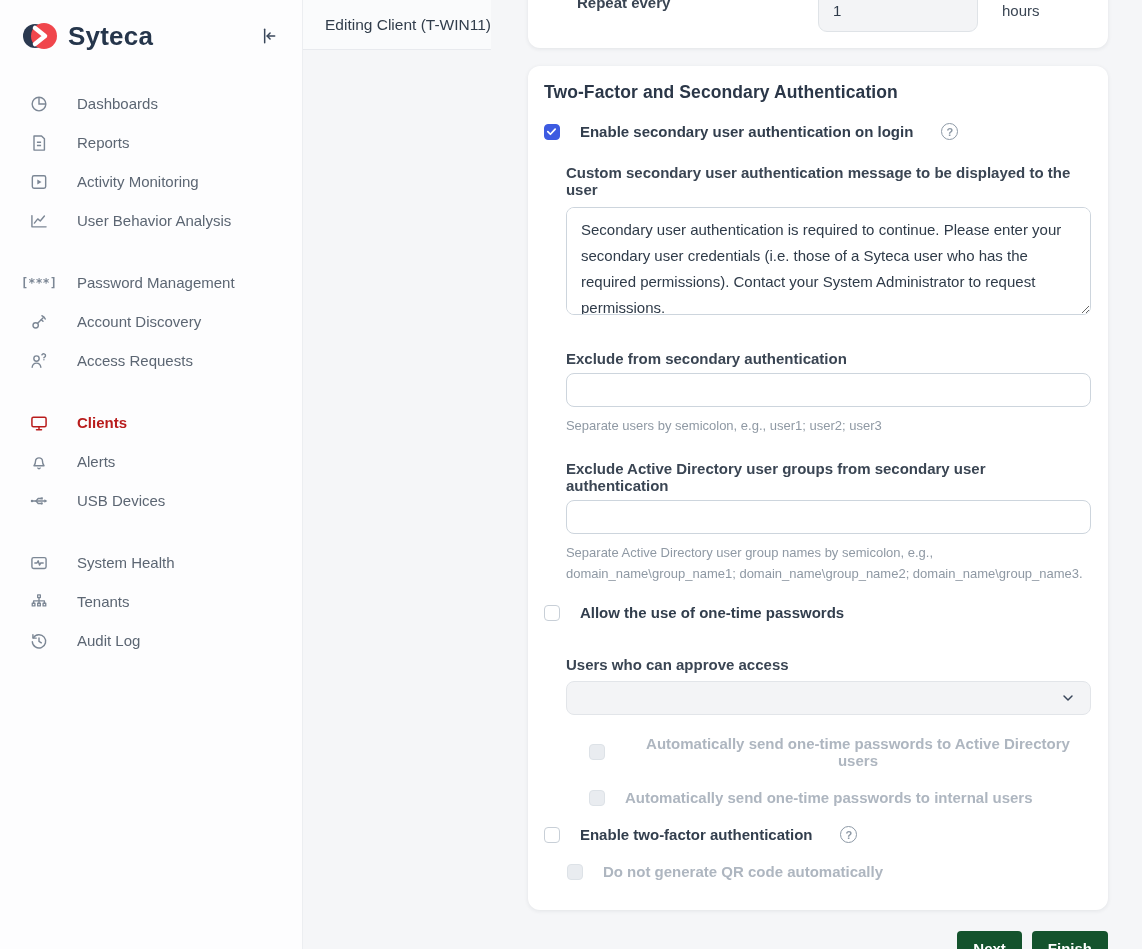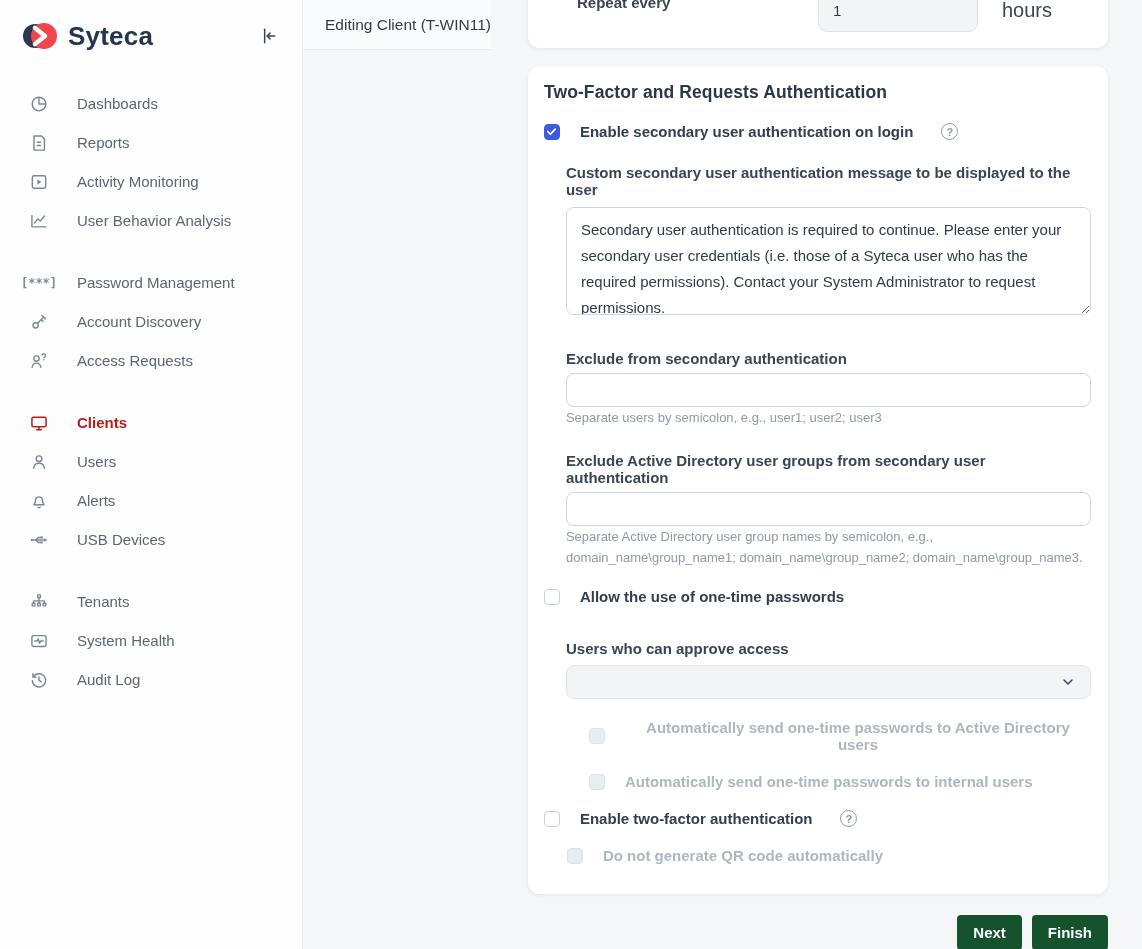--- a/index.html
+++ b/index.html
@@ -39,21 +39,21 @@
   .card {
     background:#fff; border-radius:12px; box-shadow:0 1px 4px rgba(33,42,58,.09);
   }
   .card-repeat { margin-top:-36px; padding:24px 40px 16px 49px; }
   .repeat-row { display:flex; align-items:center; }
   .repeat-label { width:241px; font-size:15px; font-weight:600; color:#3a4553; align-self:flex-start; padding-top:6px; }
   .repeat-input {
     width:160px; height:44px; background:#f3f4f6; border:1px solid #dfe3e7; border-radius:9px;
     font-size:15px; color:#2e3b4a; padding:0 14px; font-family:inherit;
   }
-  .repeat-unit { margin-left:24px; font-size:20px; color:#3a4553; }
+  .repeat-unit { margin-left:24px; font-size:15px; color:#3a4553; }
   .card-auth { margin-top:18px; padding:16px 17px 30px 16px; }
   .section-title { font-size:17.5px; font-weight:700; color:#2b3748; letter-spacing:.1px; }
   .cb-row { display:flex; align-items:center; gap:20px; margin-top:20px; cursor:pointer; }
   .cb { width:16px; height:16px; border-radius:4px; flex:none; display:flex; align-items:center; justify-content:center; }
   .cb.unchecked { background:#fff; border:1.5px solid #c8cfd7; }
   .cb.checked { background:#3d5be1; border:1.5px solid #3d5be1; }
   .cb.disabled { background:#e9ecf0; border:1px solid #dde2e7; }
   .cb-label { font-size:15px; font-weight:600; color:#323e4d; }
   .cb-row.disabled { cursor:default; }
   .cb-row.disabled .cb-label { color:#aeb6c0;text-align:center; }
@@ -69,21 +69,21 @@
   .mt24 { margin-top:24px; } .mt22 { margin-top:35px; }
   .auth-textarea {
     width:100%; margin-top:9px; height:108px; border:1px solid #cdd5dd; border-radius:8px;
     padding:9px 14px; font-size:15px; line-height:26px; color:#2f3b49; font-family:inherit;
     resize:vertical; background:#fff; display:block;
   }
   .text-input {
     width:100%; margin-top:6px; height:34px; border:1px solid #cdd5dd; border-radius:8px;
     padding:0 12px; font-size:14px; color:#2f3b49; font-family:inherit; background:#fff; display:block;
   }
-  .hint { font-size:13px; color:#8f99a4; line-height:21px; max-width:713px; }
+  .hint { margin-top:8px; font-size:13px; color:#8f99a4; line-height:21px; max-width:713px; }
   .select-box {
     margin-top:8px; height:34px; background:#f3f4f6; border:1px solid #e2e5e9; border-radius:8px;
     display:flex; align-items:center; justify-content:flex-end; padding:0 14px; cursor:pointer;
   }
   .select-box svg { color:#39465a; }
   .footer-actions { display:flex; justify-content:flex-end; gap:10px; margin-top:21px; }
   .btn {
     background:#14532d; color:#fff; border:none; border-radius:4px; font-size:15px;
     font-weight:700; padding:9px 16px; cursor:pointer; font-family:inherit;
   }
@@ -187,29 +187,20 @@
         <span class="nav-ic">
           <svg viewBox="0 0 24 24" width="20" height="20" fill="none" stroke="currentColor" stroke-width="1.8" stroke-linecap="round">
             <rect x="3.5" y="5" width="17" height="11.5" rx="1.8"></rect>
               <path d="M9 20h6M12 16.5V20"></path>
           </svg>
         </span>
         <span>Clients</span>
       </div>
       <div class="nav-item">
         <span class="nav-ic">
-          <svg viewBox="0 0 24 24" width="20" height="20" fill="none" stroke="currentColor" stroke-width="1.7" stroke-linecap="round">
-            <circle cx="12" cy="8" r="3.4"></circle>
-              <path d="M5.5 19.5c.5-3.8 3-6 6.5-6s6 2.2 6.5 6"></path>
-          </svg>
-        </span>
-        <span>Users</span>
-      </div>
-      <div class="nav-item">
-        <span class="nav-ic">
           <svg viewBox="0 0 24 24" width="20" height="20" fill="none" stroke="currentColor" stroke-width="1.7" stroke-linecap="round" stroke-linejoin="round">
             <path d="M18 16.5H6c1.2-1.4 1.8-2.7 1.8-5.3a4.2 4.2 0 0 1 8.4 0c0 2.6.6 3.9 1.8 5.3z"></path>
             <path d="M10.6 19.2a1.6 1.6 0 0 0 2.8 0"></path>
           </svg>
         </span>
         <span>Alerts</span>
       </div>
       <div class="nav-item">
         <span class="nav-ic">
           <svg viewBox="0 0 24 24" width="20" height="20" fill="none" stroke="currentColor" stroke-width="1.6" stroke-linecap="round" stroke-linejoin="round">
@@ -222,42 +213,42 @@
               <circle cx="15.3" cy="15" r="1.4" fill="currentColor" stroke="none"></circle>
           </svg>
         </span>
         <span>USB Devices</span>
       </div>
     </div>
 
     <div class="nav-group">
       <div class="nav-item">
         <span class="nav-ic">
+          <svg viewBox="0 0 24 24" width="20" height="20" fill="none" stroke="currentColor" stroke-width="1.7" stroke-linecap="round" stroke-linejoin="round">
+            <rect x="3.5" y="5.5" width="17" height="13" rx="2"></rect>
+            <path d="M7 12h2.6l1.4-2.6 1.6 5 1.5-2.4H17"></path>
+          </svg>
+        </span>
+        <span>System Health</span>
+      </div>
+      <div class="nav-item">
+        <span class="nav-ic">
           <svg viewBox="0 0 24 24" width="20" height="20" fill="none" stroke="currentColor" stroke-width="1.6" stroke-linejoin="round">
             <rect x="10.4" y="3.5" width="3.2" height="3.2"></rect>
               <path d="M12 6.7v4M5.5 13.5v-2.8h13v2.8M12 10.7v2.8"></path>
             <rect x="3.9" y="13.5" width="3.2" height="3.2"></rect>
               <rect x="10.4" y="13.5" width="3.2" height="3.2"></rect>
               <rect x="16.9" y="13.5" width="3.2" height="3.2"></rect>
           </svg>
         </span>
         <span>Tenants</span>
       </div>
       <div class="nav-item">
         <span class="nav-ic">
           <svg viewBox="0 0 24 24" width="20" height="20" fill="none" stroke="currentColor" stroke-width="1.7" stroke-linecap="round" stroke-linejoin="round">
-            <rect x="3.5" y="5.5" width="17" height="13" rx="2"></rect>
-            <path d="M7 12h2.6l1.4-2.6 1.6 5 1.5-2.4H17"></path>
-          </svg>
-        </span>
-        <span>System Health</span>
-      </div>
-      <div class="nav-item">
-        <span class="nav-ic">
-          <svg viewBox="0 0 24 24" width="20" height="20" fill="none" stroke="currentColor" stroke-width="1.7" stroke-linecap="round" stroke-linejoin="round">
             <path d="M4.7 4.5v4h4"></path>
               <path d="M5.2 8.2A8 8 0 1 1 4 12.8"></path>
               <path d="M12 8.4v4.1l2.8 1.7"></path>
           </svg>
         </span>
         <span>Audit Log</span>
       </div>
     </div>
   </nav>
 </aside>
@@ -271,21 +262,21 @@
 
     <section class="card card-repeat">
       <div class="repeat-row">
         <span class="repeat-label">Repeat every</span>
         <input class="repeat-input" type="text" value="1" style="">
         <span class="repeat-unit">hours</span>
       </div>
     </section>
 
     <section class="card card-auth">
-      <h2 class="section-title">Two-Factor and Requests Authentication</h2>
+      <h2 class="section-title">Two-Factor and Secondary Authentication</h2>
 
       <div class="cb-row">
         <span class="cb checked">
           <svg viewBox="0 0 12 12" width="11" height="11">
               <path d="M2 6.2 4.8 9 10 3.4" fill="none" stroke="#fff" stroke-width="1.9" stroke-linecap="round" stroke-linejoin="round"></path>
             </svg>
         </span>
         <span class="cb-label">Enable secondary user authentication on login</span>
         <span class="help-ic"></span>
       </div>

